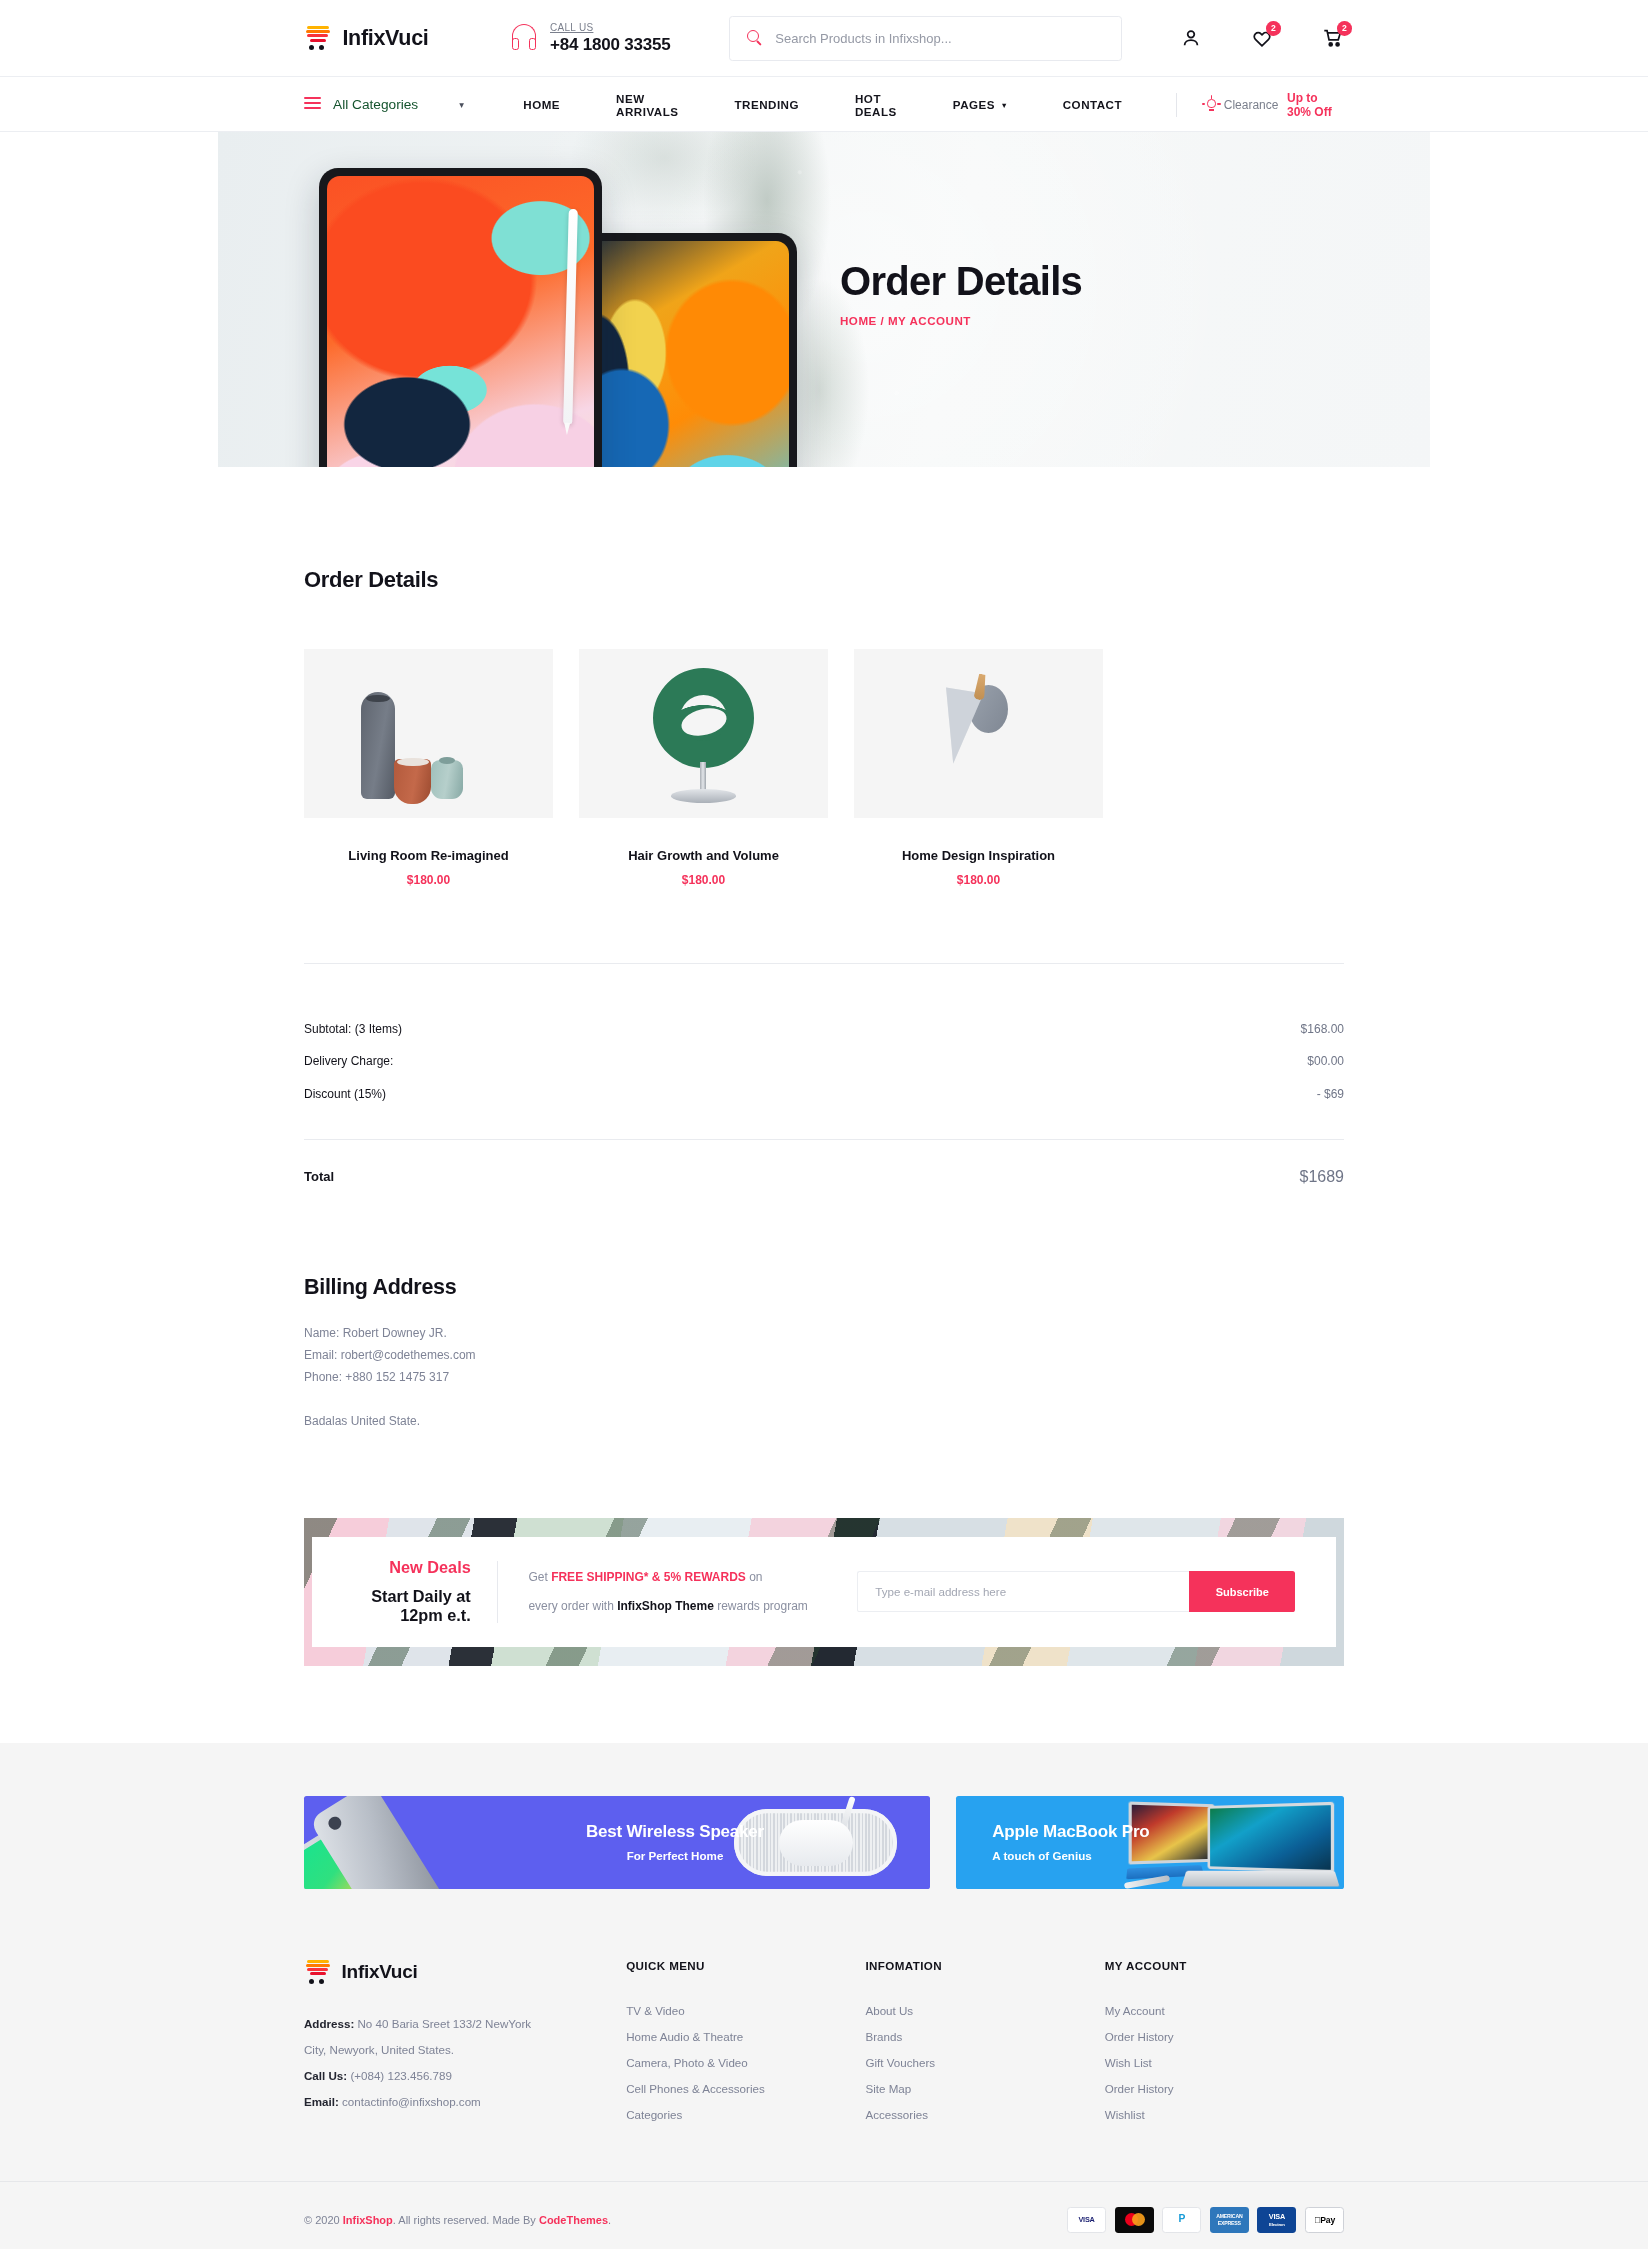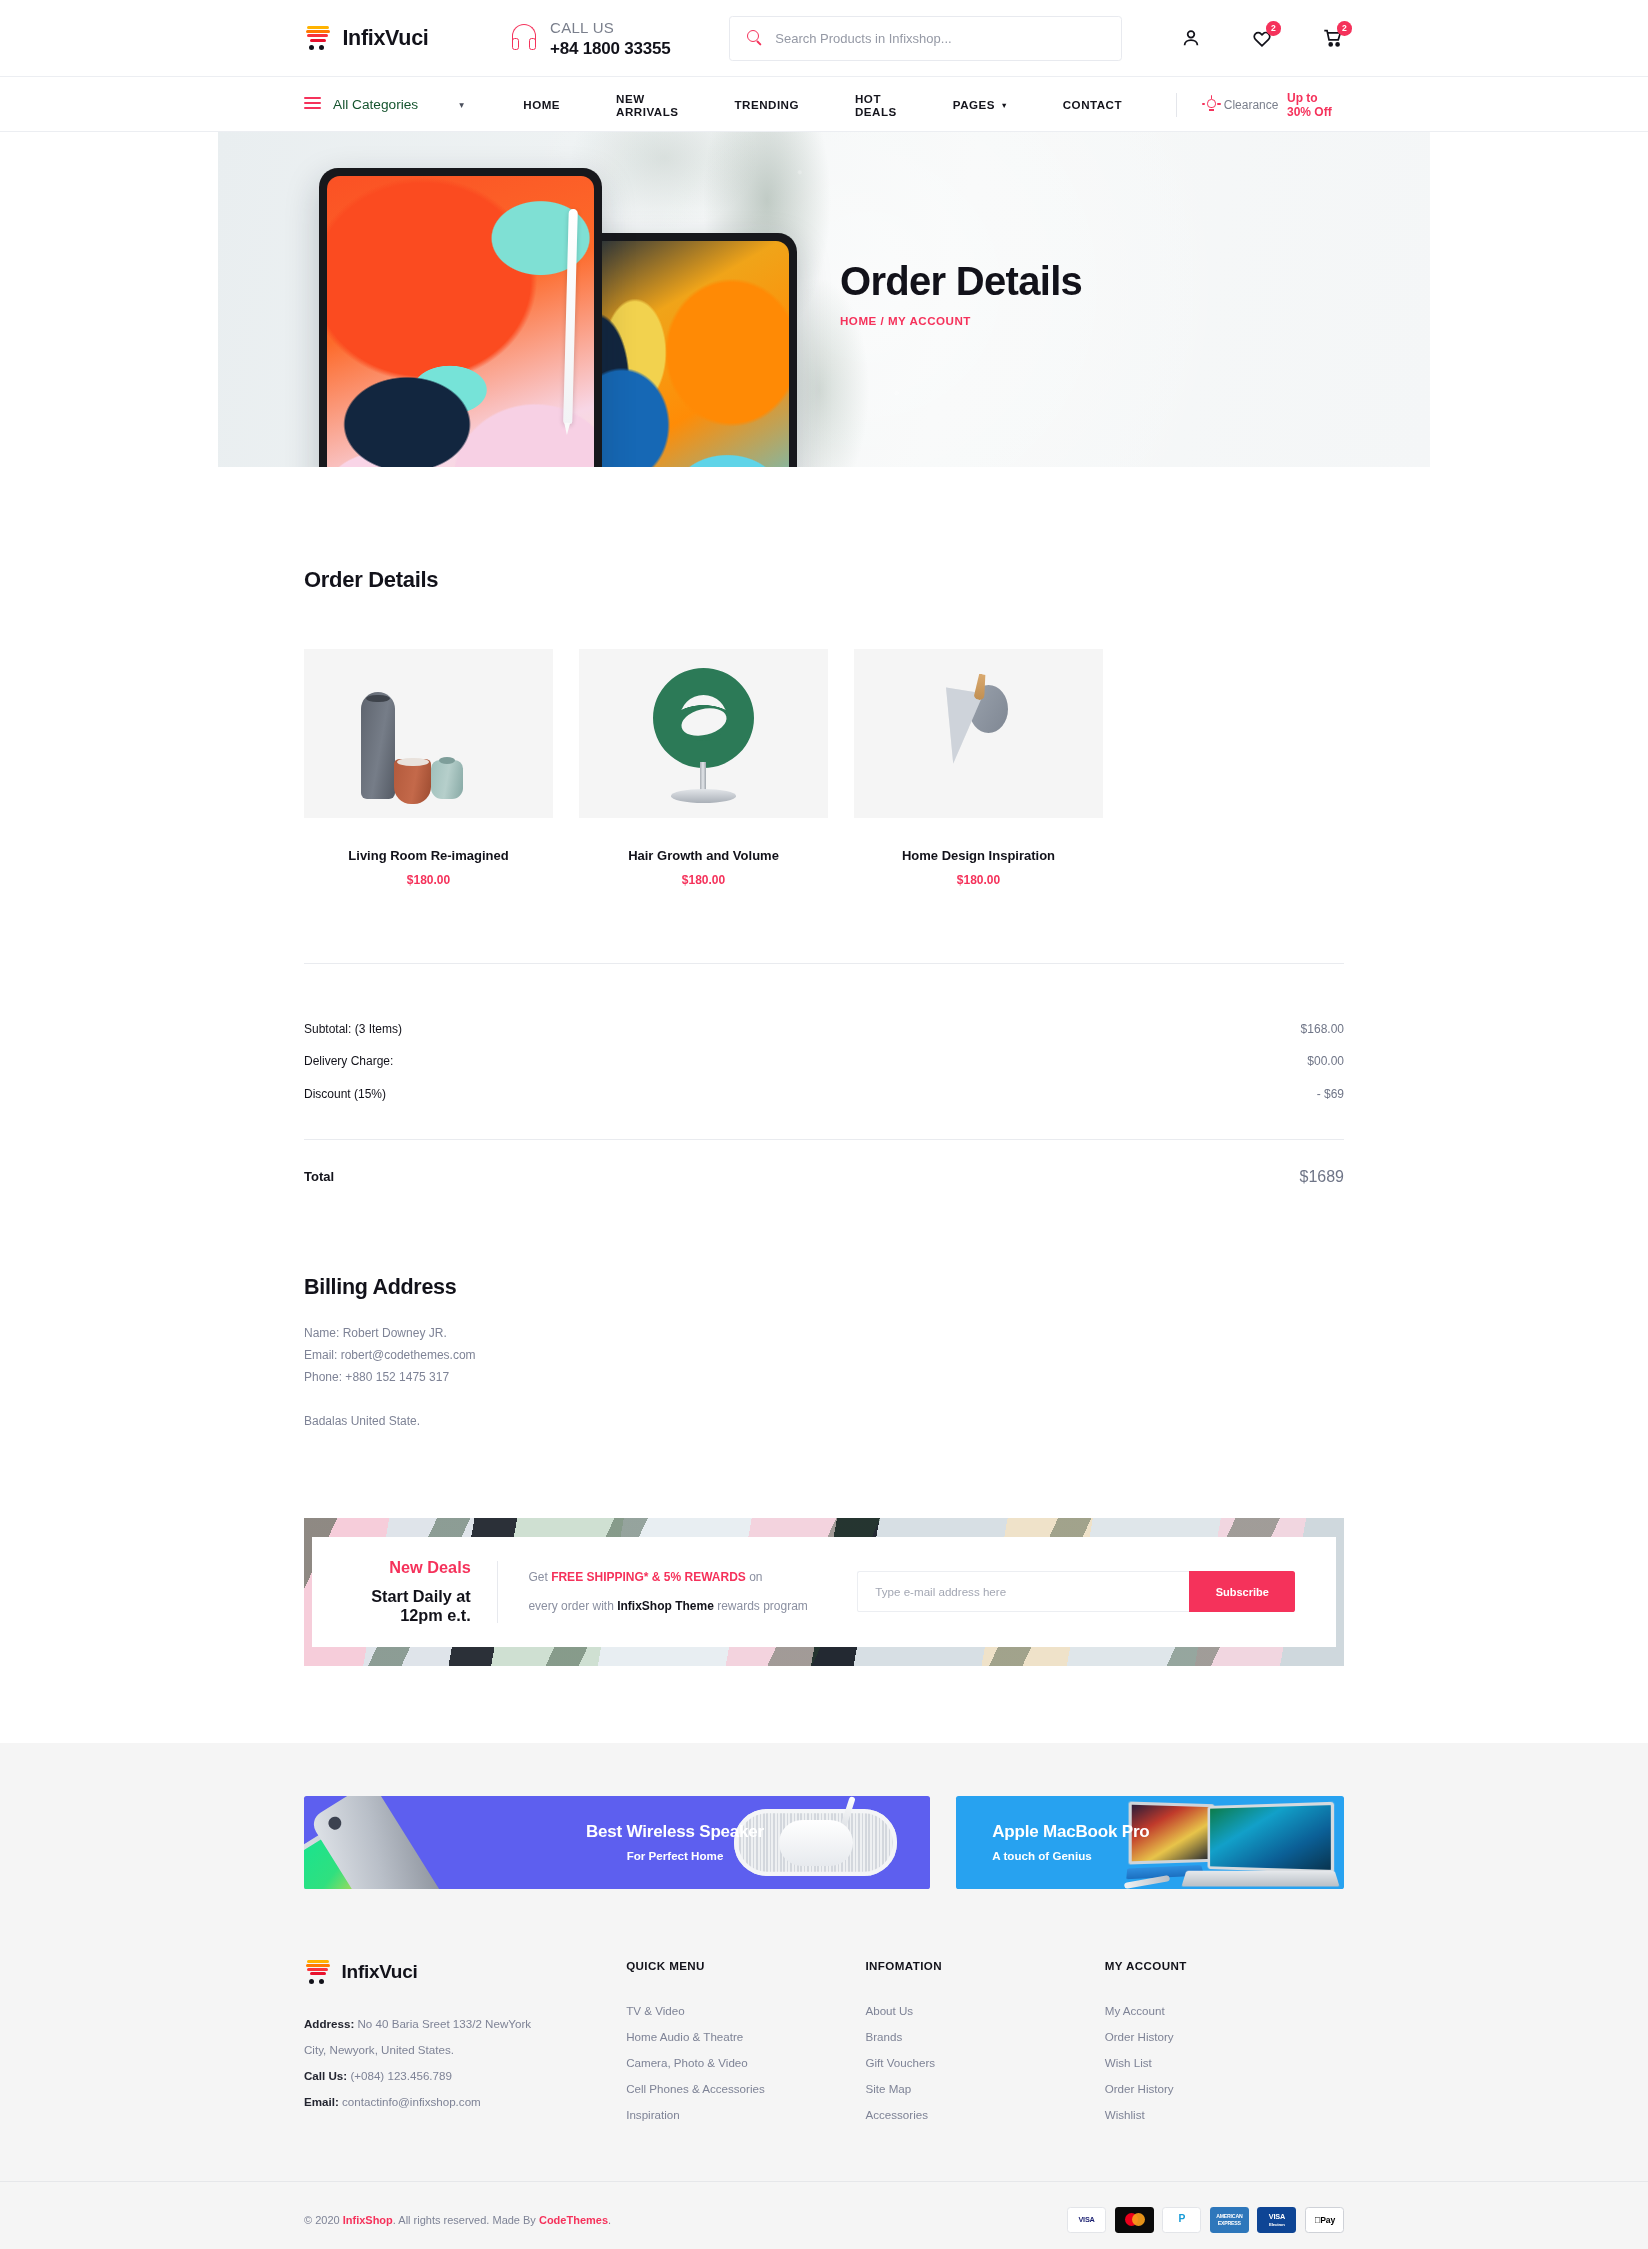--- a/index.html
+++ b/index.html
@@ -43,21 +43,21 @@
     position: absolute; top: 0; left: 1.7px; width: 24px; height: 19px;
     border: 1.9px solid #f5325b; border-bottom: none;
     border-radius: 13px 13px 0 0;
   }
   .headset-icon .cup {
     position: absolute; top: 13.7px; width: 6.9px; height: 12px;
     border: 1.9px solid #f5325b; border-radius: 2.6px;
   }
   .headset-icon .cl { left: 1.7px; }
   .headset-icon .cr { left: 19px; }
-  .callus-text .lbl { font-size: 15px; color: #7a7f8c; letter-spacing: 0.3px; line-height: 1.4; }
+  .callus-text .lbl { font-size: 10px; color: #7a7f8c; letter-spacing: 0.3px; line-height: 1.4; text-decoration: underline; }
   .callus-text .num { font-size: 17px; font-weight: 800; color: #12121a; letter-spacing: -0.2px; margin-top:0.9px;}
 
   .searchbox {
     flex: 1; max-width: 494px; height: 45px;
     border: 0.9px solid #e8eaef; border-radius: 3.4px;
     display: flex; align-items: center; padding: 0 17px; gap: 12px;
     background: #fff;
   }
   .search-ico { width: 16.3px; height: 16.3px; position: relative; flex: 0 0 auto;}
   .search-ico i {
@@ -634,21 +634,21 @@
           </div>
         </div>
 
         <div class="fcol">
           <div class="fhead">QUICK MENU</div>
           <div class="flist">
             <a>TV &amp; Video</a>
             <a>Home Audio &amp; Theatre</a>
             <a>Camera, Photo &amp; Video</a>
             <a>Cell Phones &amp; Accessories</a>
-            <a>Inspiration</a>
+            <a>Categories</a>
           </div>
         </div>
 
         <div class="fcol">
           <div class="fhead">INFOMATION</div>
           <div class="flist">
             <a>About Us</a>
             <a>Brands</a>
             <a>Gift Vouchers</a>
             <a>Site Map</a>

